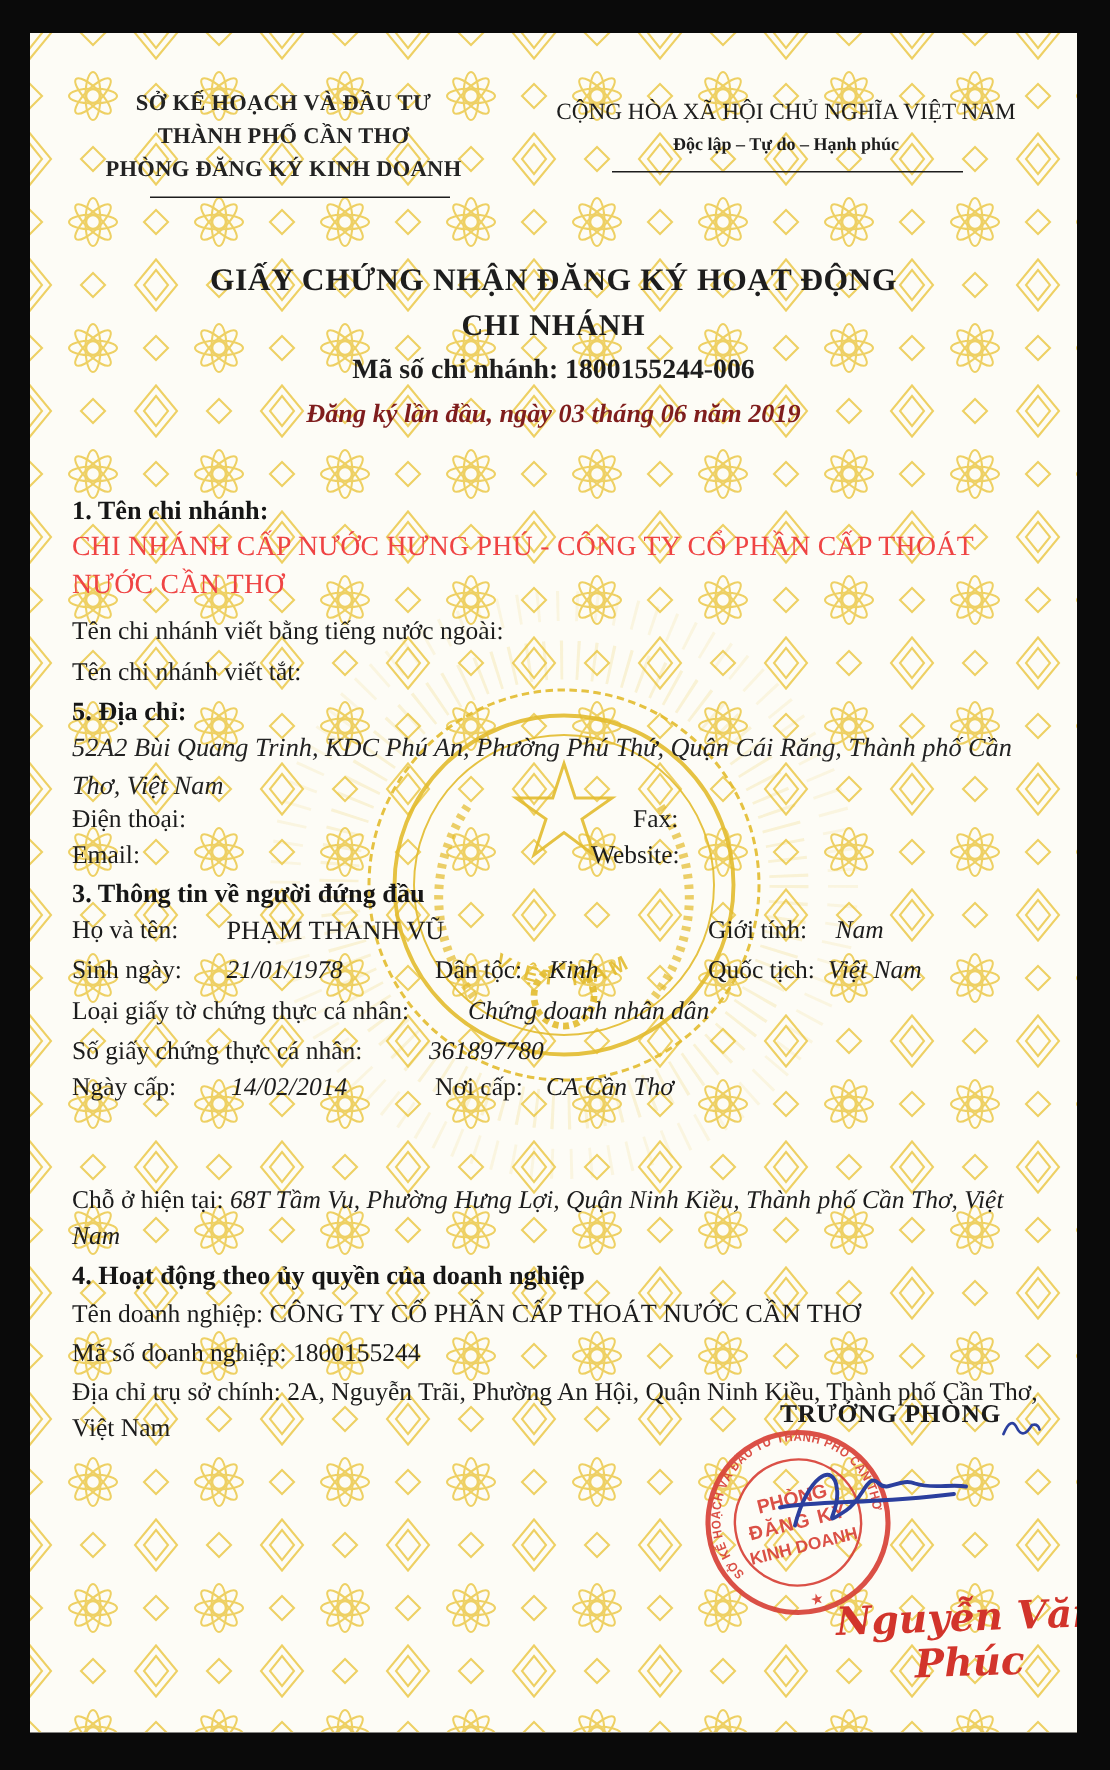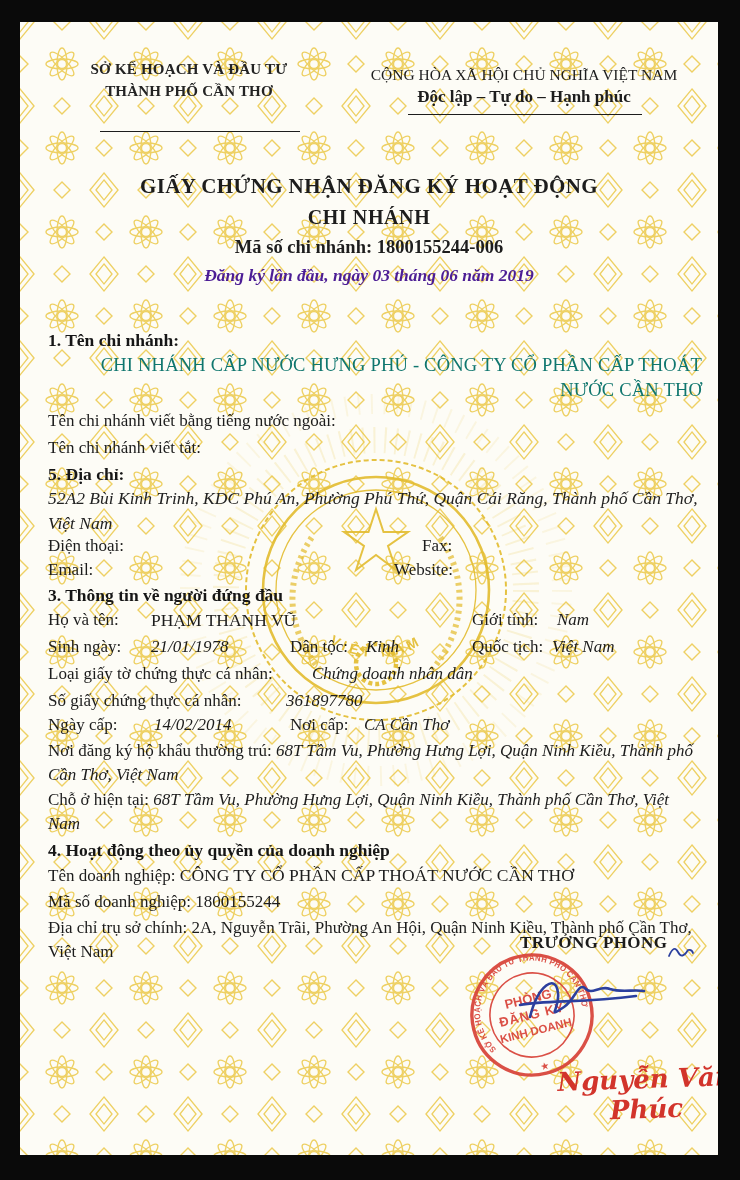--- a/index.html
+++ b/index.html
@@ -15,30 +15,30 @@
   }
   .bg-svg{position:absolute;left:0;top:0;width:698px;height:1133px;}
   .layer{position:absolute;left:0;top:0;width:698px;height:946px;}
   .abs{position:absolute;}
   .c{text-align:center;}
   .hdr-left{left:14px;top:36px;width:310px;font-size:15px;font-weight:600;color:#232323;line-height:22px;letter-spacing:.2px;}
   .hdr-left .b3{font-weight:700;}
   .hdr-ul-left{left:80px;top:109px;width:200px;height:0;border-top:1.6px solid #1d1d1d;}
   .hdr-right{left:326px;top:42px;width:356px;color:#1d1d1d;line-height:21px;}
   .hdr-right .r1{font-size:15.5px;font-weight:400;}
-  .hdr-right .r2{font-size:17px;font-weight:700;margin-top:1px;}
+  .hdr-right .r2{font-size:12px;font-weight:700;margin-top:1px;}
   .hdr-ul-right{left:388px;top:92px;width:234px;height:0;border-top:1.7px solid #1d1d1d;}
   .title1{left:0;top:152px;width:698px;font-size:21px;font-weight:700;color:#1d1d1d;letter-spacing:.4px;}
   .title2{left:0;top:184px;width:698px;font-size:20px;font-weight:700;color:#1d1d1d;letter-spacing:.6px;}
   .maso{left:0;top:215px;width:698px;font-size:18.5px;font-weight:700;color:#1d1d1d;}
-  .regline{left:0;top:243px;width:698px;font-size:17.5px;font-weight:700;font-style:italic;color:#4c1d95;}
+  .regline{left:0;top:243px;width:698px;font-size:17.5px;font-weight:700;font-style:italic;color:#7f1d1d;}
   .row{left:28px;width:654px;font-size:17px;color:#1c1c1c;line-height:24px;}
   .h{font-weight:700;font-size:17.5px;color:#161616;}
   .it{font-style:italic;}
-  .branchname{font-size:18.5px;color:#0f766e;line-height:25px;letter-spacing:.2px;text-align:right;}
+  .branchname{font-size:18.5px;color:#ef4444;line-height:25px;letter-spacing:.2px;}
   .addr{font-size:17.5px;line-height:25px;color:#222;}
   .rel{position:relative;}
   .fx{position:absolute;top:0;white-space:nowrap;}
   .upn{font-size:17.5px;}
   .sign-title{left:500px;top:911px;font-size:17px;font-weight:700;color:#1b1b1b;letter-spacing:.4px;}
   .signer-name{left:536px;top:1042px;width:180px;font-size:26px;font-weight:700;font-style:italic;
     font-family:"DejaVu Serif", serif;color:#d2342b;transform:rotate(-2deg);}
   .stamp-box{left:432px;top:913px;width:160px;height:160px;}
   .sig-box{left:492px;top:943px;width:150px;height:72px;}
   .penmark{left:646px;top:918px;width:30px;height:24px;}
@@ -96,41 +96,42 @@
         <textPath href="#emblemArc" startOffset="50%" text-anchor="middle">VIỆT NAM</textPath>
       </text>
     </g>
   </svg>
 
   <div class="layer">
 
     <div class="abs hdr-left c">
       <div>SỞ KẾ HOẠCH VÀ ĐẦU TƯ</div>
       <div>THÀNH PHỐ CẦN THƠ</div>
+      <div class="b3">PHÒNG ĐĂNG KÝ KINH DOANH</div>
     </div>
     <div class="abs hdr-ul-left"></div>
 
     <div class="abs hdr-right c">
       <div class="r1">CỘNG HÒA XÃ HỘI CHỦ NGHĨA VIỆT NAM</div>
       <div class="r2">Độc lập – Tự do – Hạnh phúc</div>
     </div>
     <div class="abs hdr-ul-right"></div>
 
     <div class="abs title1 c">GIẤY CHỨNG NHẬN ĐĂNG KÝ HOẠT ĐỘNG</div>
     <div class="abs title2 c">CHI NHÁNH</div>
     <div class="abs maso c">Mã số chi nhánh: 1800155244-006</div>
     <div class="abs regline c">Đăng ký lần đầu, ngày 03 tháng 06 năm 2019</div>
 
     <div class="abs row h" style="top:306px">1. Tên chi nhánh:</div>
     <div class="abs row branchname" style="top:331px">CHI NHÁNH CẤP NƯỚC HƯNG PHÚ - CÔNG TY CỔ PHẦN CẤP THOÁT NƯỚC CẦN THƠ</div>
     <div class="abs row" style="top:387px">Tên chi nhánh viết bằng tiếng nước ngoài:</div>
     <div class="abs row" style="top:414px">Tên chi nhánh viết tắt:</div>
 
     <div class="abs row h" style="top:440px">5. Địa chỉ:</div>
-    <div class="abs row addr it" style="top:464px">52A2 Bùi Kinh Trinh, KDC Phú An, Phường Phú Thứ, Quận Cái Răng, Thành phố Cần Thơ, Việt Nam</div>
+    <div class="abs row addr it" style="top:464px">52A2 Bùi Quang Trinh, KDC Phú An, Phường Phú Thứ, Quận Cái Răng, Thành phố Cần Thơ, Việt Nam</div>
     <div class="abs row rel" style="top:512px">
       <span class="fx" style="left:0">Điện thoại:</span>
       <span class="fx" style="left:374px">Fax:</span>
     </div>
     <div class="abs row rel" style="top:536px">
       <span class="fx" style="left:0">Email:</span>
       <span class="fx" style="left:346px">Website:</span>
     </div>
 
     <div class="abs row h" style="top:561px">3. Thông tin về người đứng đầu</div>
@@ -154,25 +155,20 @@
     </div>
     <div class="abs row rel" style="top:667px">
       <span class="fx" style="left:0">Số giấy chứng thực cá nhân:</span>
       <span class="fx it" style="left:238px">361897780</span>
     </div>
     <div class="abs row rel" style="top:691px">
       <span class="fx" style="left:0">Ngày cấp:</span>
       <span class="fx it" style="left:106px">14/02/2014</span>
       <span class="fx" style="left:242px">Nơi cấp:</span>
       <span class="fx it" style="left:316px">CA Cần Thơ</span>
-    </div>
-    <div class="abs row" style="top:717px">
-      <span>Nơi đăng ký hộ khẩu thường trú:</span>
-      <span> </span>
-      <span class="it">68T Tầm Vu, Phường Hưng Lợi, Quận Ninh Kiều, Thành phố Cần Thơ, Việt Nam</span>
     </div>
     <div class="abs row" style="top:766px">
       <span>Chỗ ở hiện tại:</span>
       <span> </span>
       <span class="it">68T Tầm Vu, Phường Hưng Lợi, Quận Ninh Kiều, Thành phố Cần Thơ, Việt Nam</span>
     </div>
 
     <div class="abs row h" style="top:816px">4. Hoạt động theo ủy quyền của doanh nghiệp</div>
     <div class="abs row" style="top:841px">
       <span>Tên doanh nghiệp:</span>

